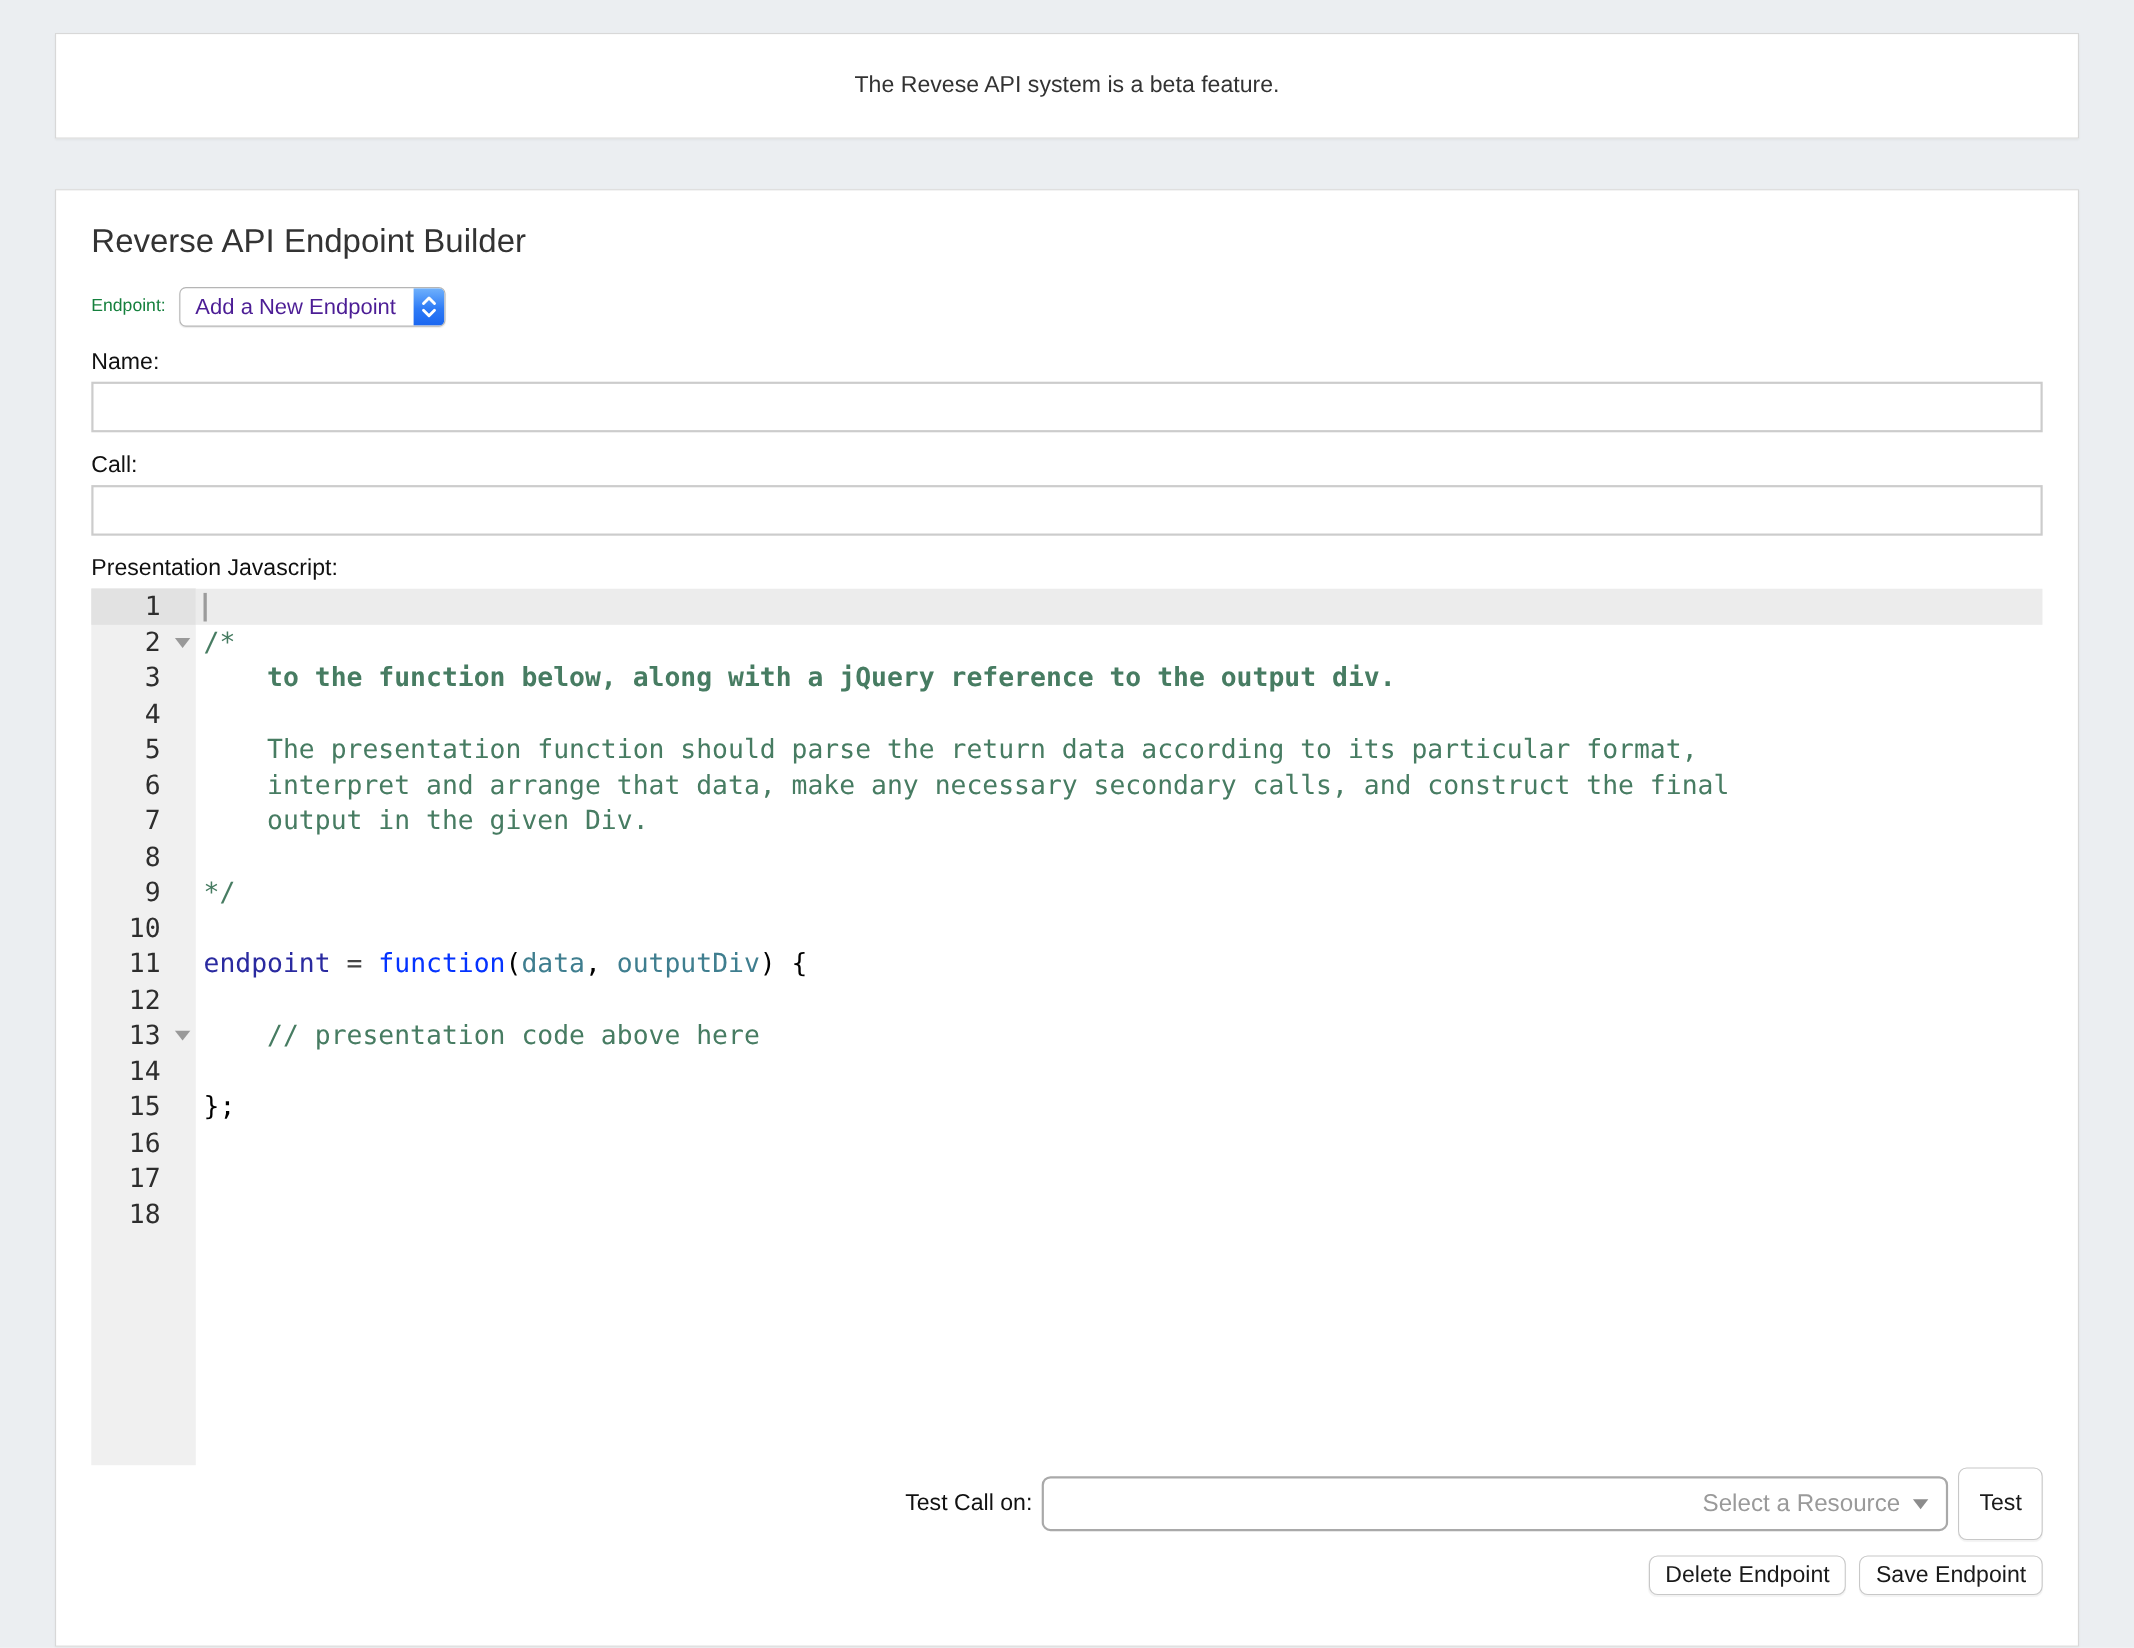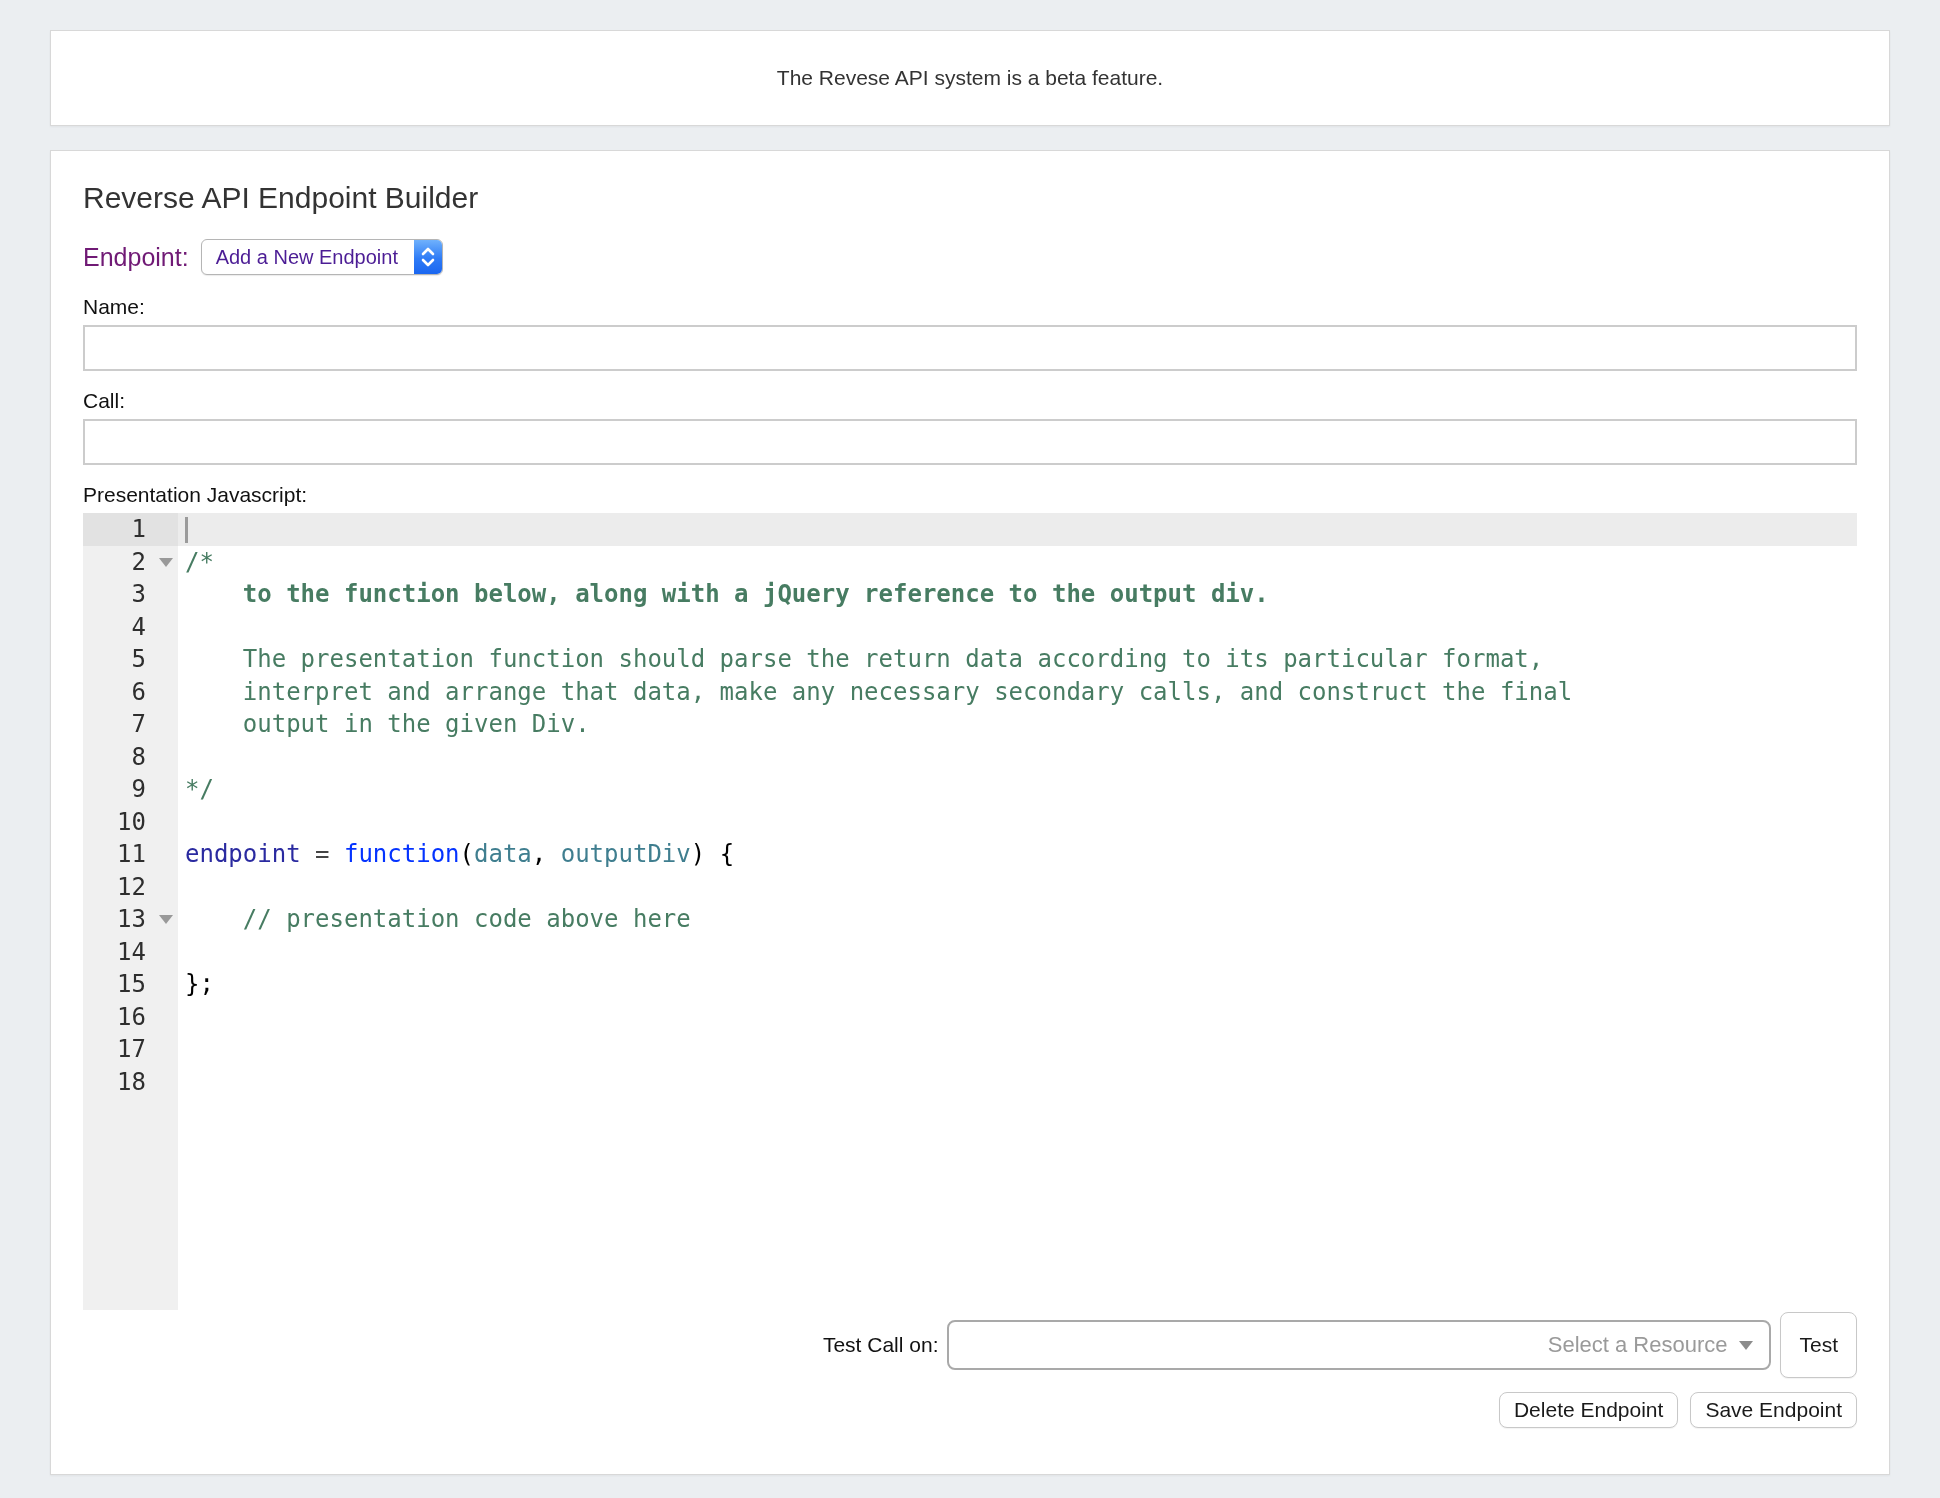--- a/index.html
+++ b/index.html
@@ -17,32 +17,32 @@
     border:1px solid #d8d8d8;
     box-shadow:0 1px 2px rgba(0,0,0,0.05);
   }
   .banner {
     padding:35px 32px;
     font-size:21px;
     color:#333333;
     text-align:center;
   }
   .main {
-    margin-top:24px;
+    margin-top:46px;
     padding:28px 32px 46px 32px;
   }
   h1.title {
     font-size:30px;
     font-weight:400;
     color:#333333;
     margin:2px 0 24px 0;
   }
 
   .row-endpoint { display:flex; align-items:center; gap:12px; margin-bottom:20px; }
-  .label { font-size:25px; color:#701a75; }
+  .label { font-size:16px; color:#15803d; }
 
   .fake-select {
     display:inline-flex; align-items:stretch;
     height:36px;
     border:1px solid #b5b5b5; border-radius:6px;
     background:#ffffff; overflow:hidden;
     box-shadow:0 1px 1px rgba(0,0,0,0.08);
     cursor:default;
   }
   .fake-select .value {

